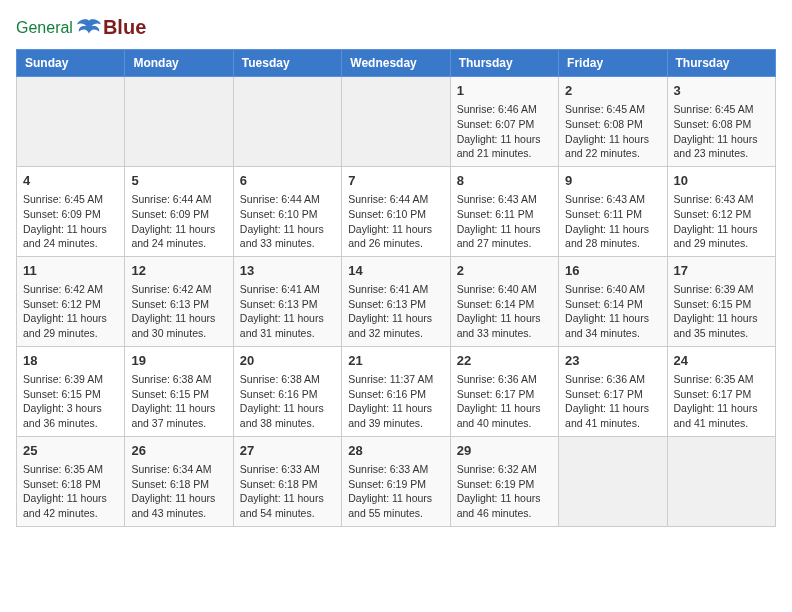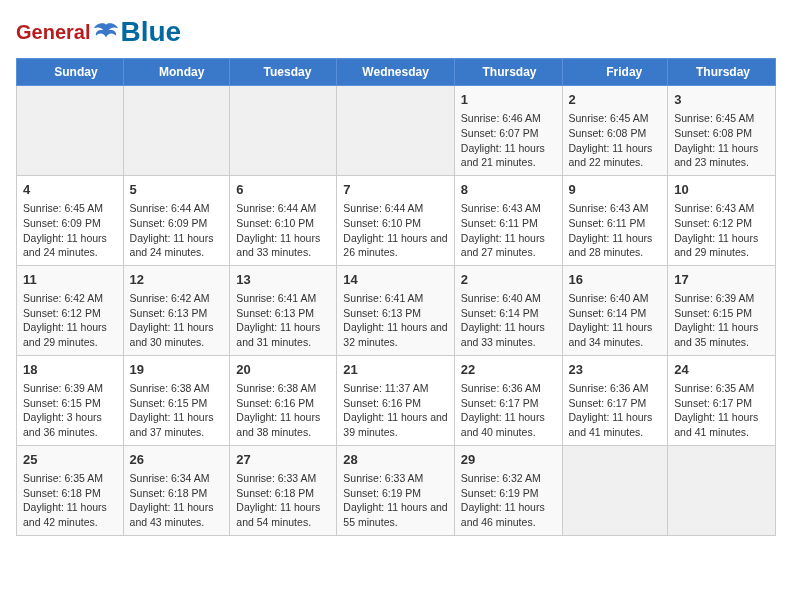--- a/index.html
+++ b/index.html
@@ -38,22 +38,22 @@
       color: #555;
     }
     table {
       width: 100%;
       border-collapse: collapse;
       font-size: 11px;
     }
     thead tr th {
       background-color: #3a78c9;
       color: #fff;
-      text-align: right;
-      padding: 6px 25px;
+      text-align: left;
+      padding: 6px 8px;
       font-size: 12px;
       font-weight: bold;
       border: 1px solid #5a90d9;
     }
     tbody tr td {
       border: 1px solid #ccc;
       vertical-align: top;
       padding: 5px 6px;
       height: 80px;
       width: 108px;
@@ -78,26 +78,26 @@
       display: block;
       margin-bottom: 2px;
     }
   </style>
 </head>
 <body>
 
 <div class="header-area">
   <div class="logo">
     <div style="display:flex; align-items:center; gap:2px;">
-      <span style="font-size:20px; font-weight:bold; color:#b91c1c;">General</span>
+      <span style="font-size:16px; font-weight:normal; color:#15803d;">General</span>
       <svg class="logo-bird" viewBox="0 0 30 24" xmlns="http://www.w3.org/2000/svg">
         <path d="M15 4 C18 1, 26 3, 28 8 C24 6, 20 7, 18 10 C22 9, 27 11, 26 16 C22 12, 17 13, 15 18 C13 13, 8 12, 4 16 C3 11, 8 9, 12 10 C10 7, 6 6, 2 8 C4 3, 12 1, 15 4Z" fill="#3a78c9"></path>
       </svg>
     </div>
-    <span style="font-size:28px; font-weight:bold; color:#0369a1; margin-left:-4px;">Blue</span>
+    <span style="font-size:20px; font-weight:bold; color:#7f1d1d; margin-left:-4px;">Blue</span>
   </div>
   <div class="title-area">
     <div class="month-title"></div>
     <div class="subtitle"></div>
   </div>
 </div>
 
 <table>
   <thead>
     <tr>

